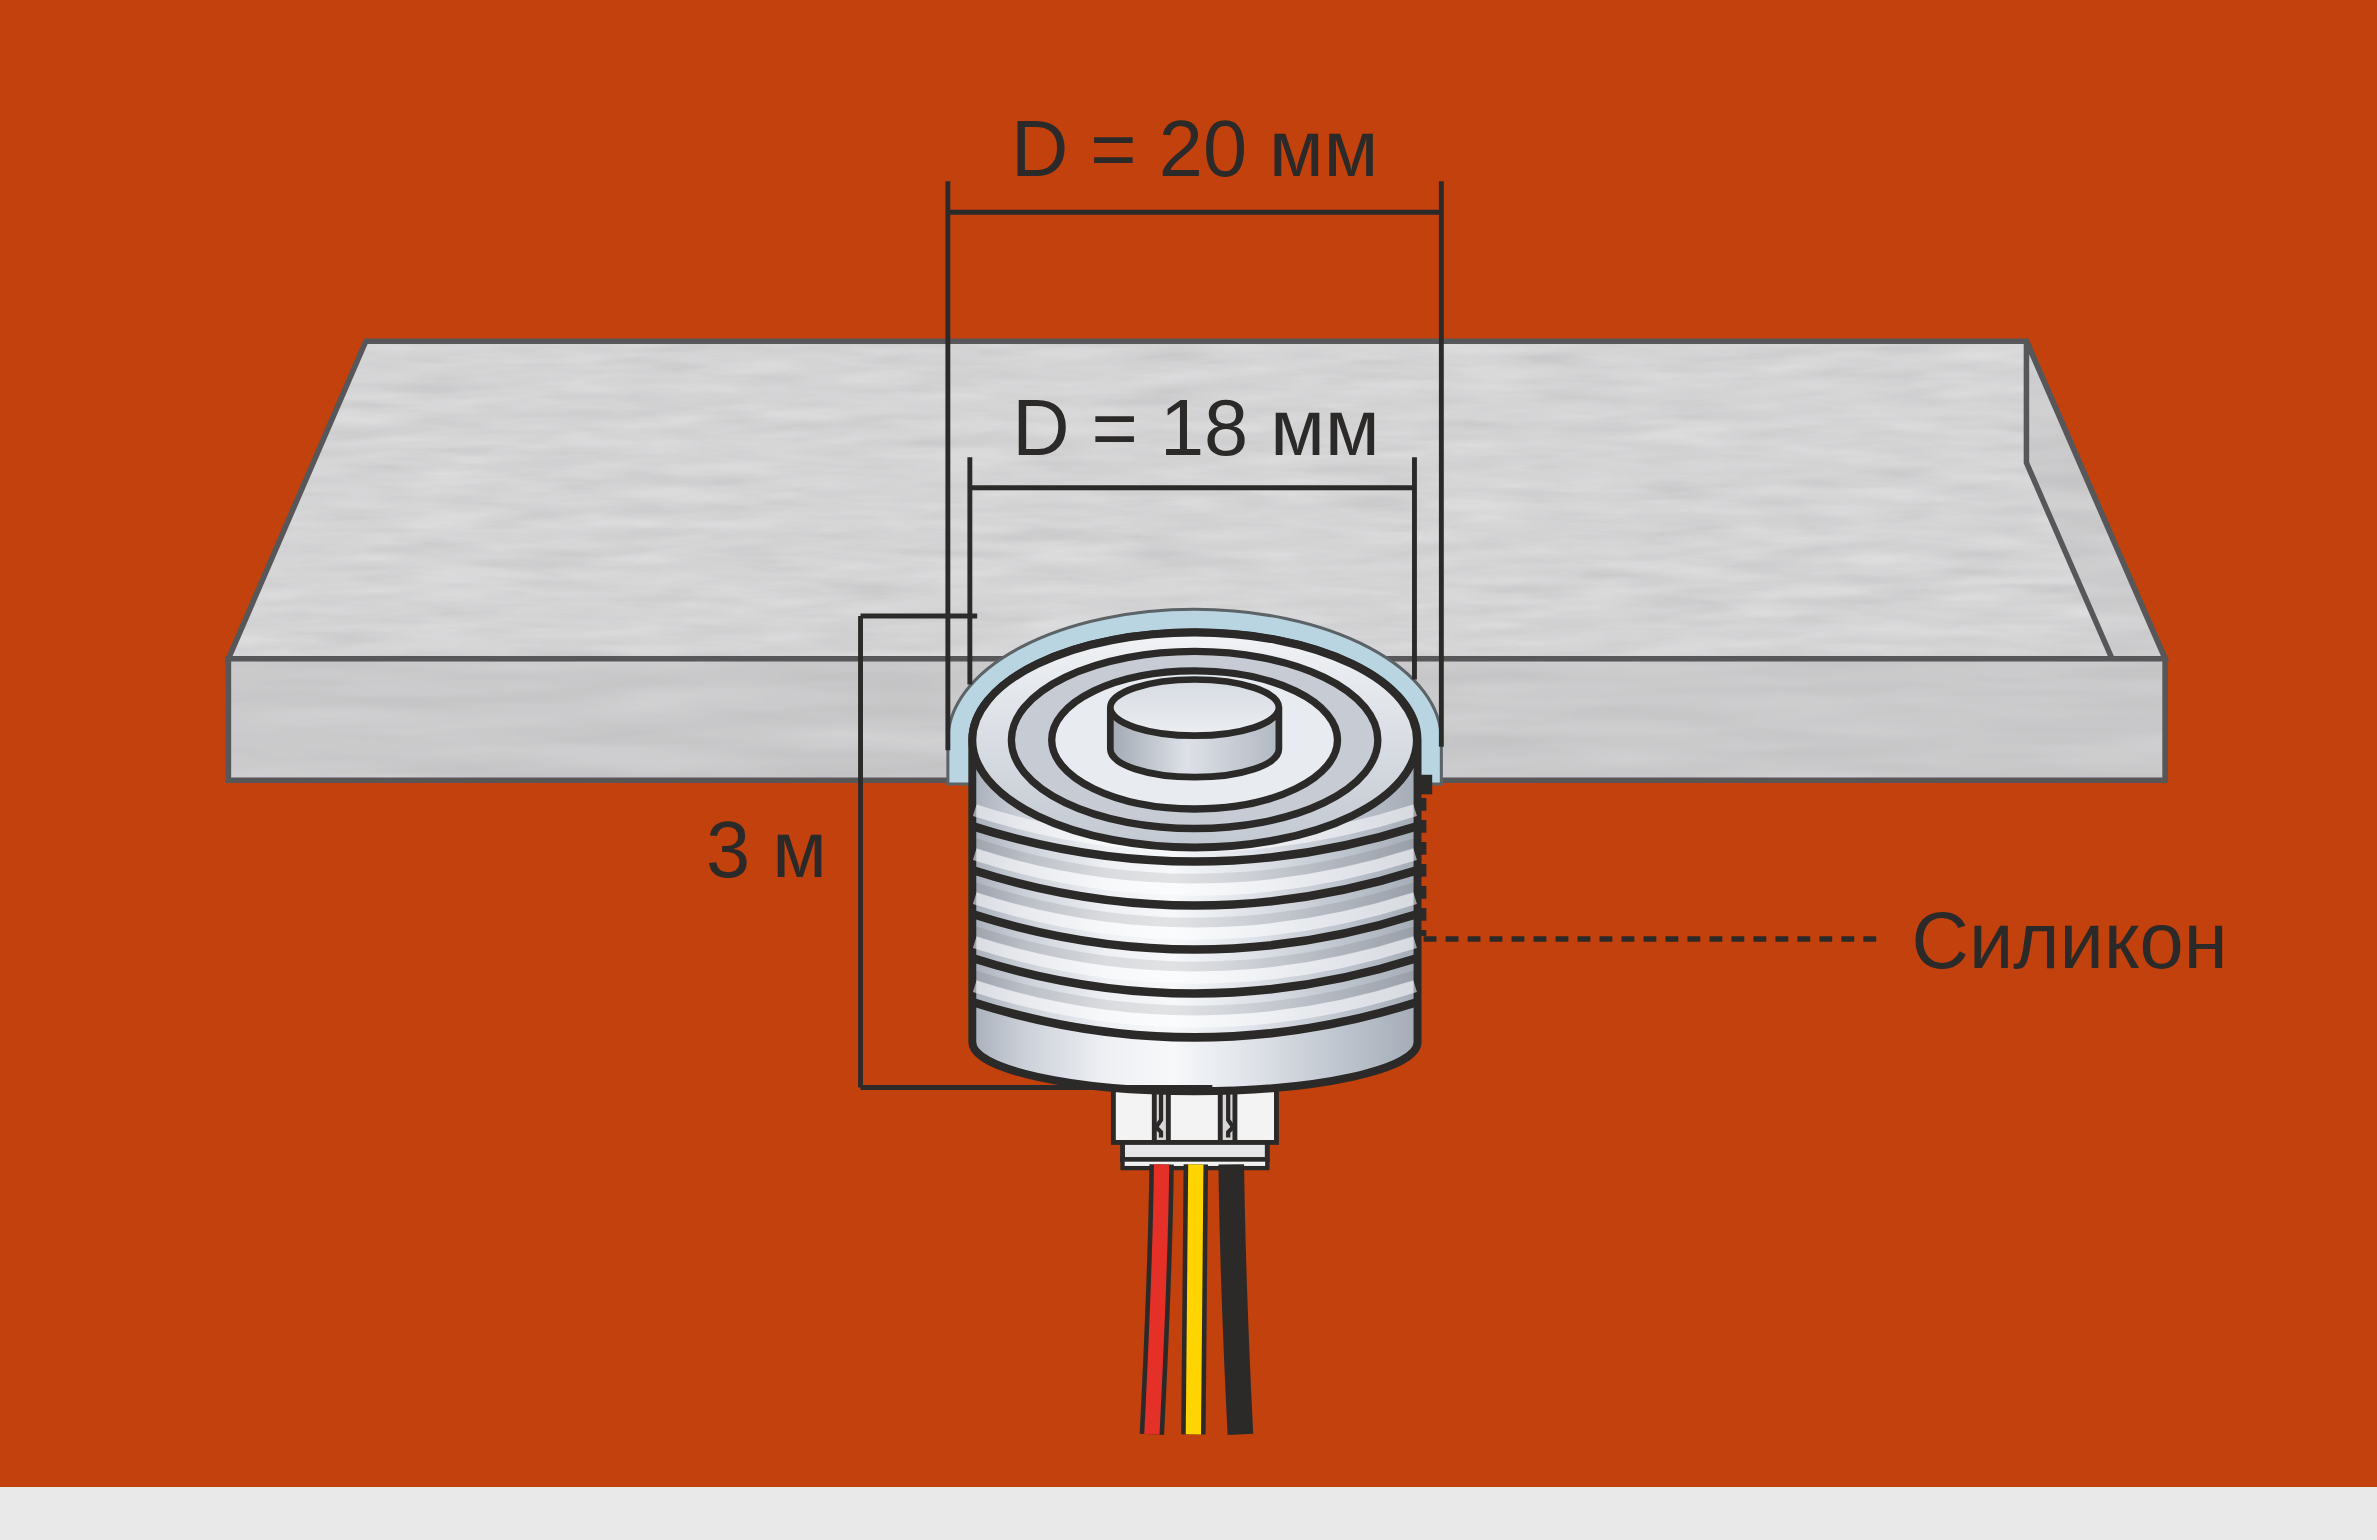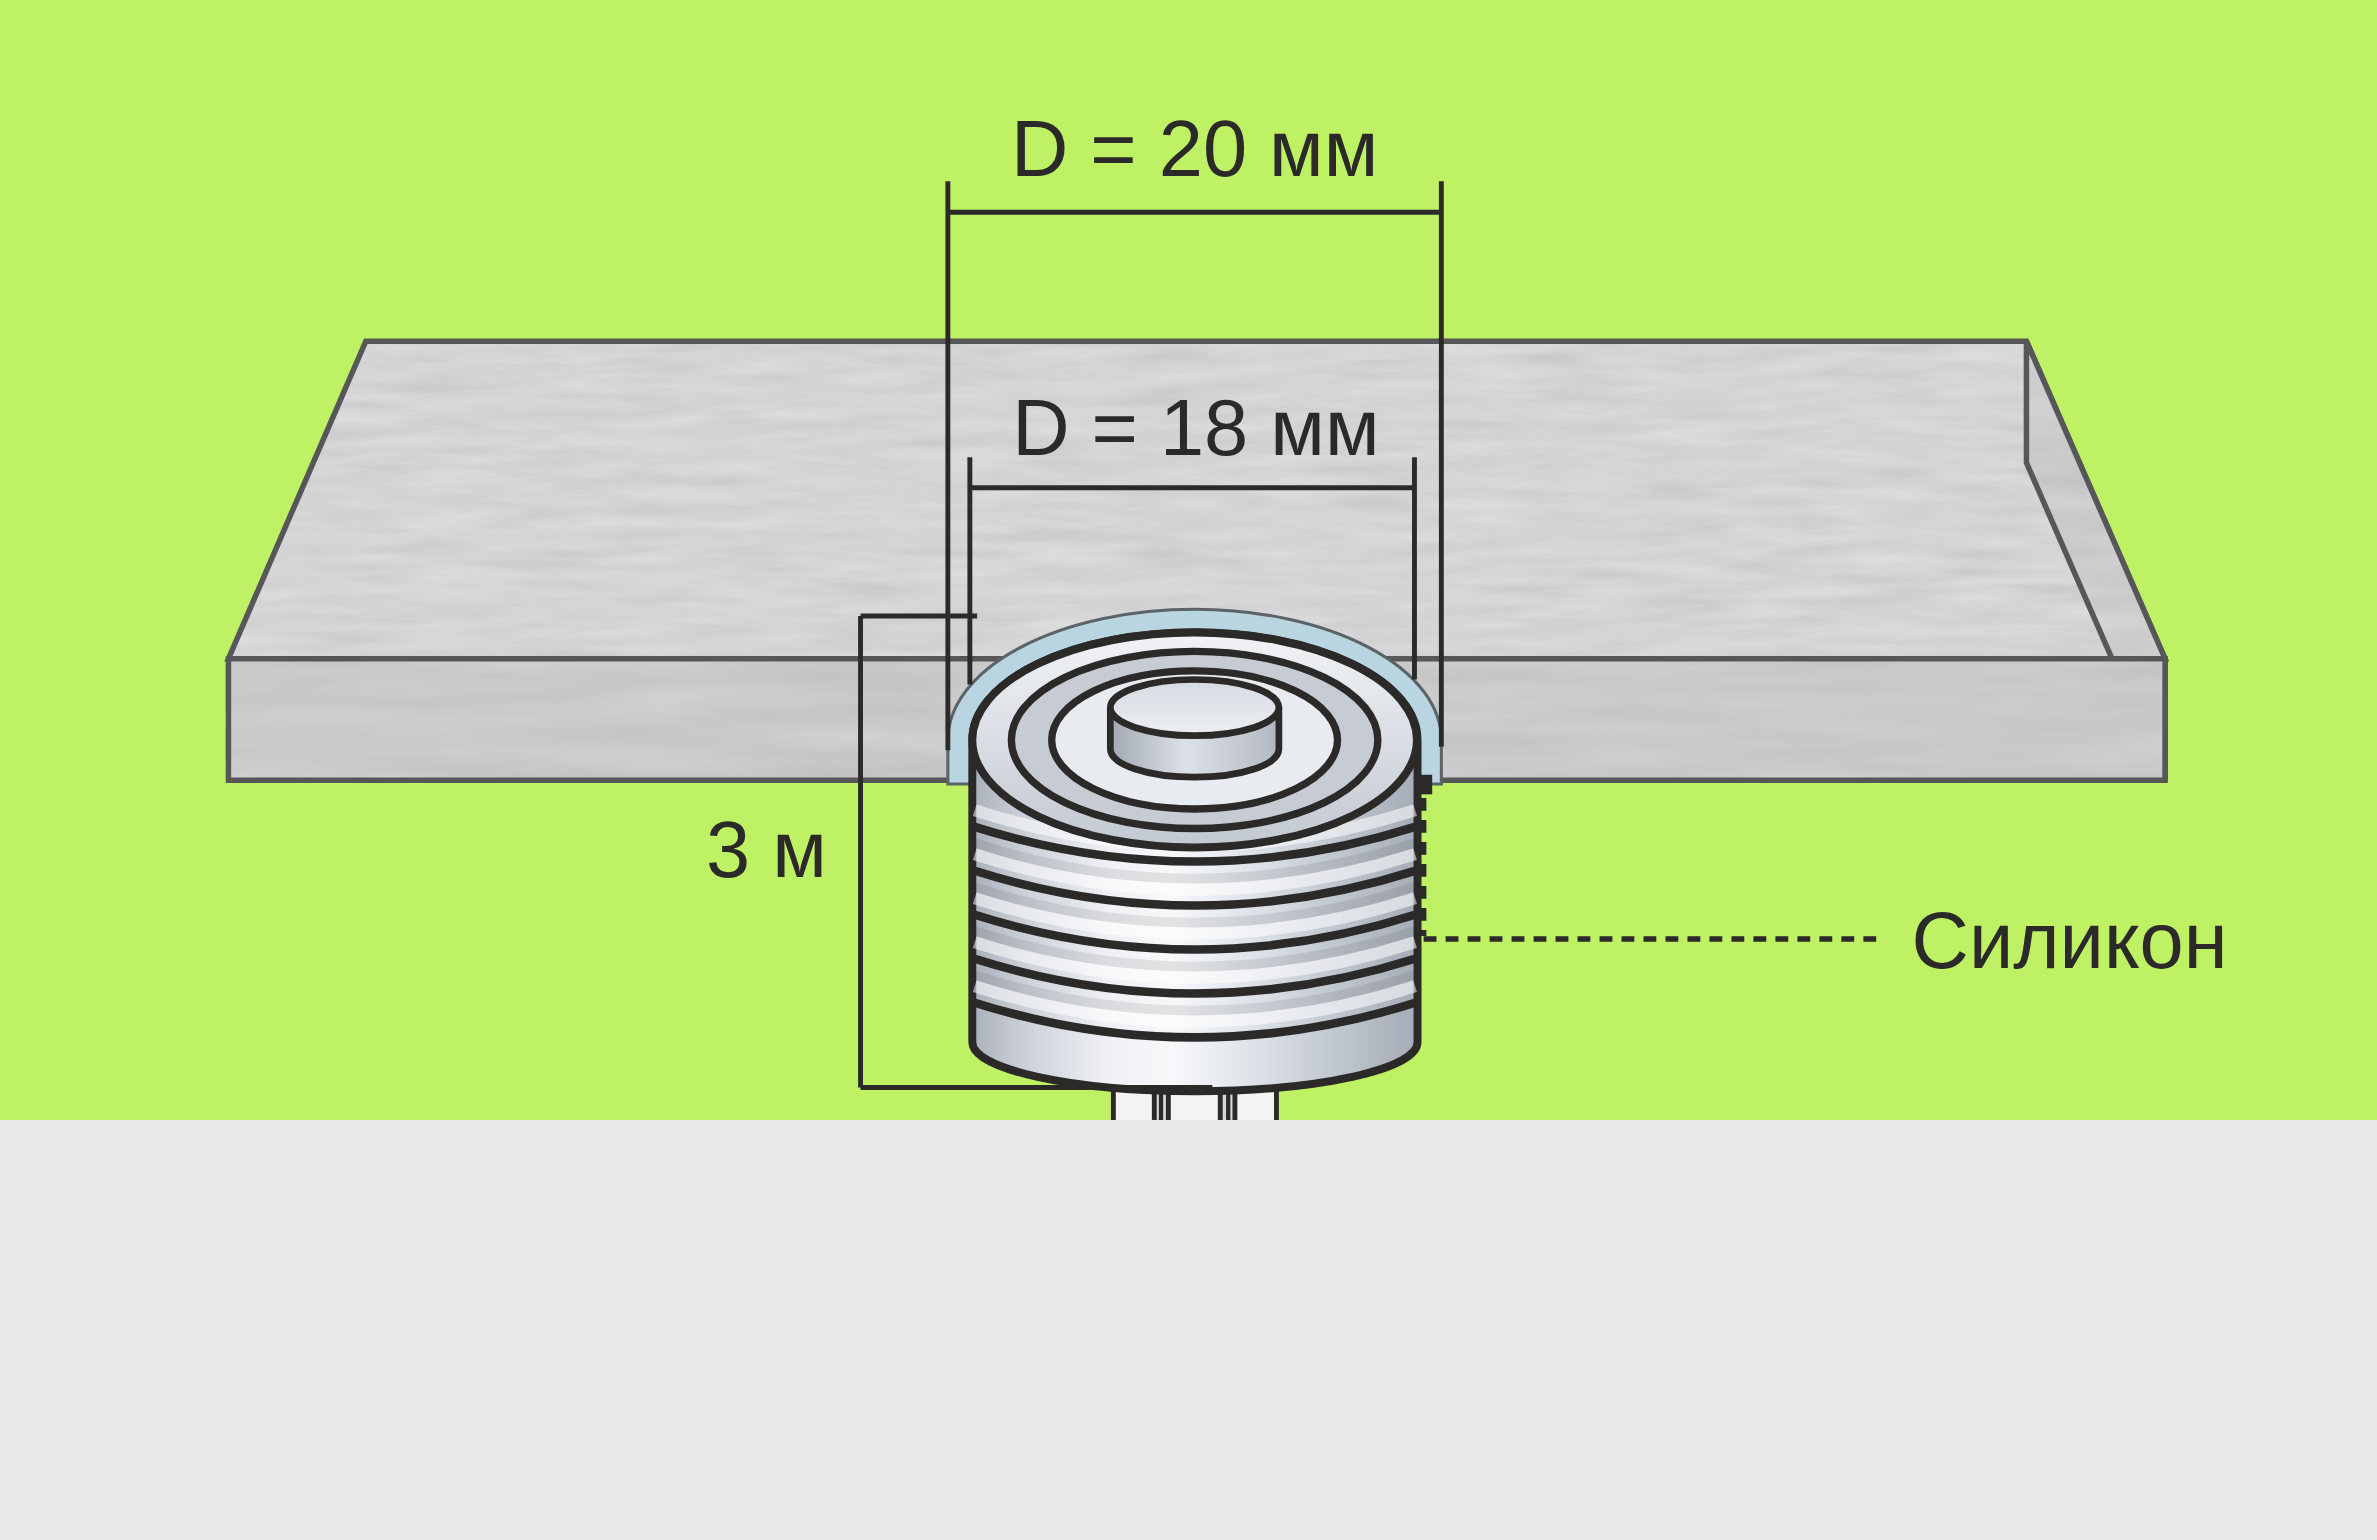--- a/index.html
+++ b/index.html
@@ -1,17 +1,17 @@
 <!DOCTYPE html>
 <html style="font-size:9.8px"><head>
 <meta charset="utf-8">
 <style>
   html,body{margin:0;padding:0;}
   body{background:#e9e9e9;font-family:"Liberation Sans",sans-serif;}
-  .canvas{position:relative;width:2377px;height:1120px;background:#bef264;overflow:hidden;}
+  .canvas{position:relative;width:2377px;height:1487px;background:#c2410c;overflow:hidden;}
   .canvas svg{display:block;width:2377px;height:1541px;}
   text{font-family:"Liberation Sans",sans-serif;fill:#2b2a29;}
 </style>
 </head>
 <body>
 
 <div class="canvas">
 <svg viewBox="0 0 3892 2522" xmlns="http://www.w3.org/2000/svg">
   <defs>
 

